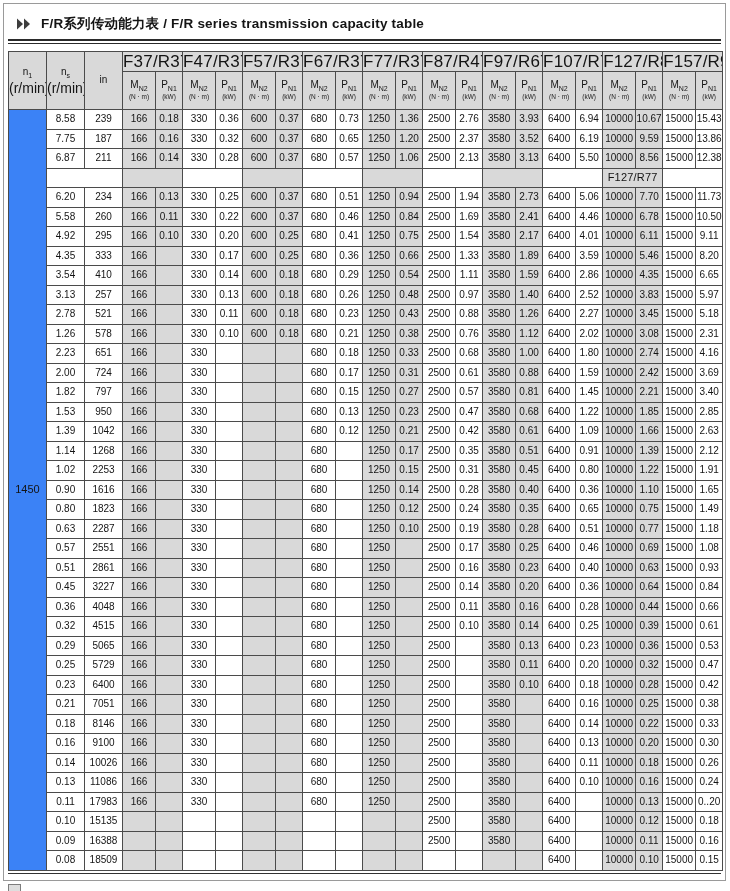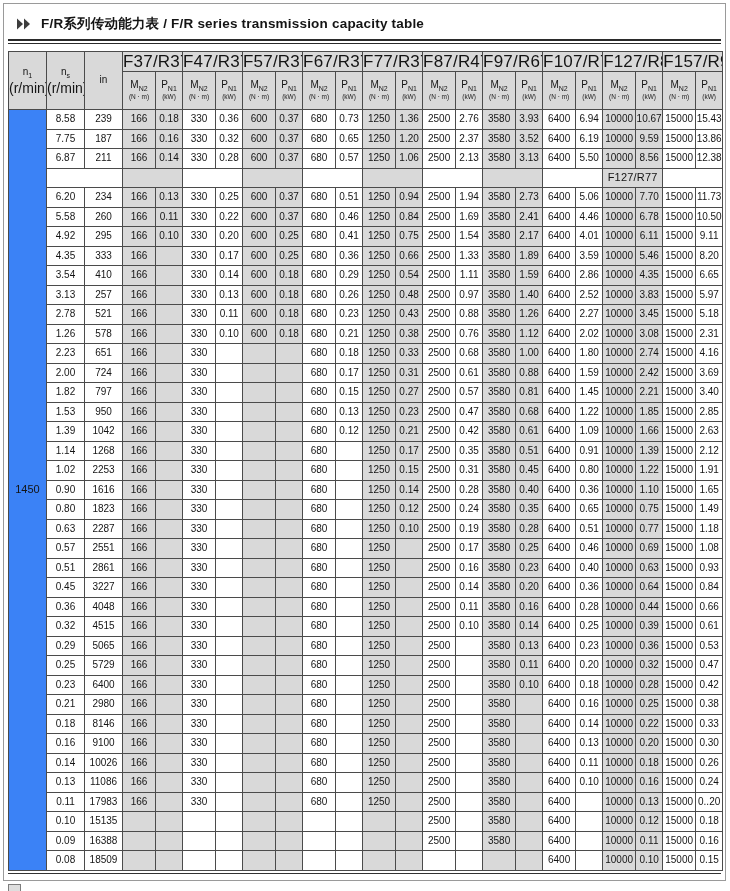--- a/index.html
+++ b/index.html
@@ -894,21 +894,21 @@
             <td class="g">0.10</td>
             <td class="w">6400</td>
             <td class="w">0.18</td>
             <td class="g">10000</td>
             <td class="g">0.28</td>
             <td class="w">15000</td>
             <td class="w">0.42</td>
           </tr>
           <tr>
             <td class="nscell">0.21</td>
-            <td class="incell">2980</td>
+            <td class="incell">7051</td>
             <td class="g">166</td>
             <td class="g"></td>
             <td class="w">330</td>
             <td class="w"></td>
             <td class="g"></td>
             <td class="g"></td>
             <td class="w">680</td>
             <td class="w"></td>
             <td class="g">1250</td>
             <td class="g"></td>

